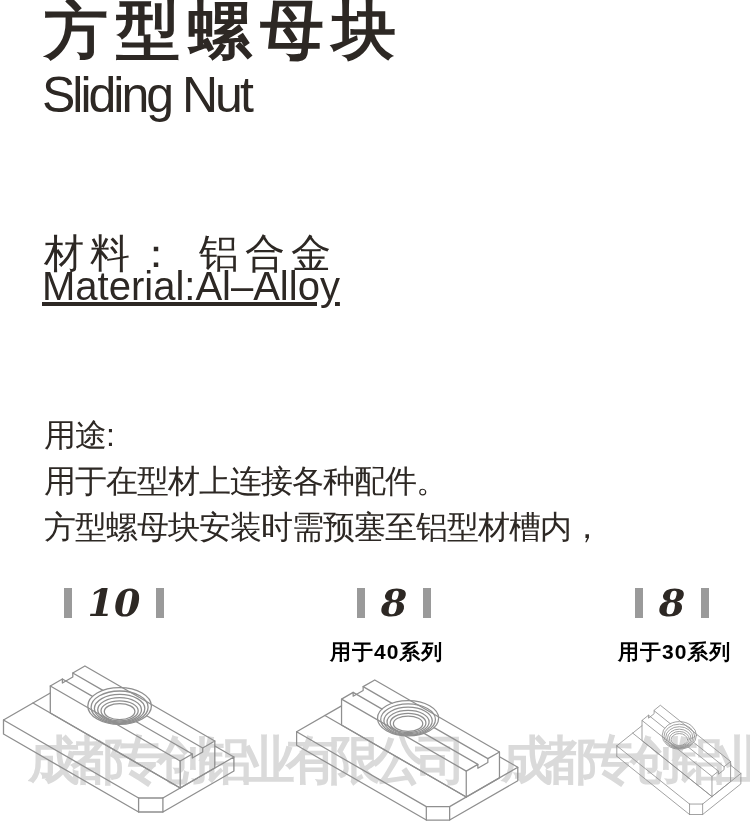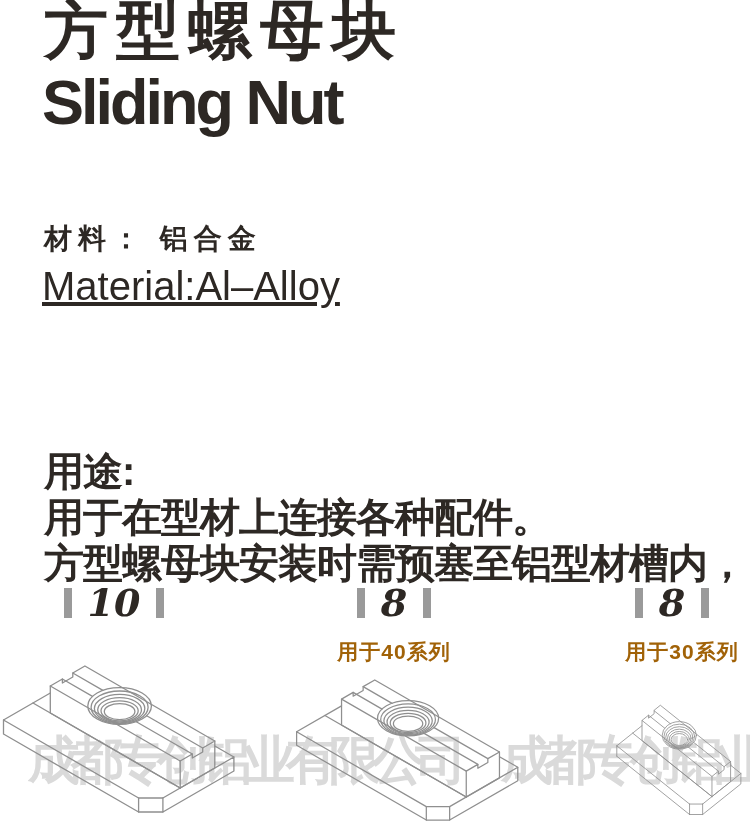--- a/index.html
+++ b/index.html
@@ -11,35 +11,35 @@
   }
   .abs{position:absolute;}
 
   .title-cn{
     left:44px;top:-4px;
     font-size:64px;font-weight:bold;letter-spacing:8px;
     line-height:1.08;white-space:nowrap;
   }
   .title-en{
     left:42px;top:66px;
-    font-size:63px;font-weight:bold;letter-spacing:-3px;
+    font-size:50px;font-weight:normal;letter-spacing:-3px;
     white-space:nowrap;
   }
   .material-cn{
-    left:44px;top:220px;
-    font-size:28px;font-weight:bold;letter-spacing:6px;white-space:nowrap;
+    left:44px;top:226px;
+    font-size:40px;font-weight:normal;letter-spacing:6px;white-space:nowrap;
   }
   .material-en{
     left:42px;top:264px;
     font-size:40px;font-weight:normal;letter-spacing:0px;white-space:nowrap;text-decoration:underline;
   }
   .usage{
     left:44px;top:412px;
-    font-size:40px;font-weight:bold;line-height:46px;
-    letter-spacing:-1px;white-space:nowrap;margin-top:36px;
+    font-size:32px;font-weight:normal;line-height:46px;
+    letter-spacing:-1px;white-space:nowrap;
   }
   .usage div{margin:0;}
 
   .size-label{
     display:flex;align-items:center;justify-content:center;gap:16px;
     height:34px;
   }
   .size-bar{
     width:8px;height:30px;background:#9a9a9a;display:inline-block;
   }
@@ -47,21 +47,21 @@
     font-family:"DejaVu Serif","Liberation Serif",serif;
     font-style:italic;font-weight:bold;font-size:38px;color:#2d2824;
     line-height:30px;
   }
   #label-1{left:58px;top:586px;width:112px;}
   #label-2{left:338px;top:586px;width:112px;}
   #label-3{left:616px;top:586px;width:112px;}
 
   .series-label{
     font-size:21px;font-weight:bold;letter-spacing:1px;
-    text-align:center;white-space:nowrap;color:#a16207;
+    white-space:nowrap;color:#000000;
   }
   #series-2{left:330px;top:638px;width:128px;}
   #series-3{left:618px;top:638px;width:128px;}
 
   .watermark{
     left:28px;top:726px;width:722px;height:64px;
     font-size:52px;font-weight:bold;color:#dadada;
     letter-spacing:-9px;white-space:nowrap;overflow:hidden;
     z-index:0;
   }

